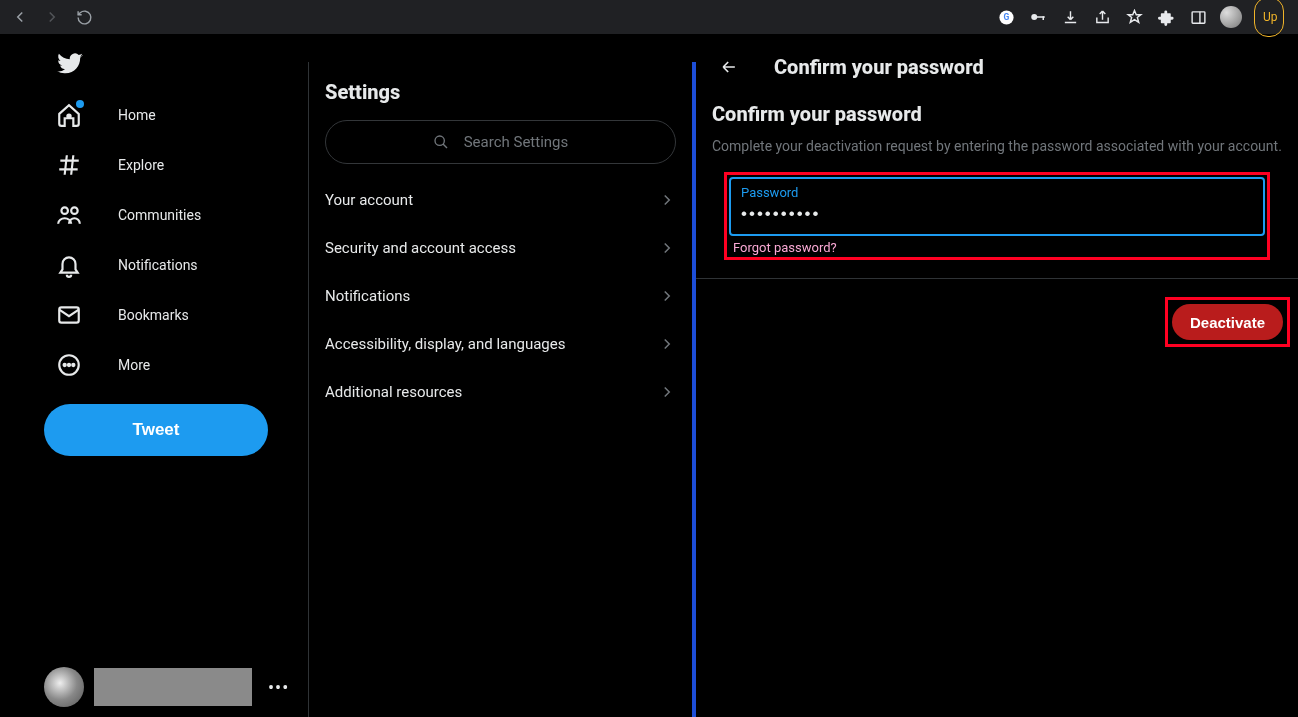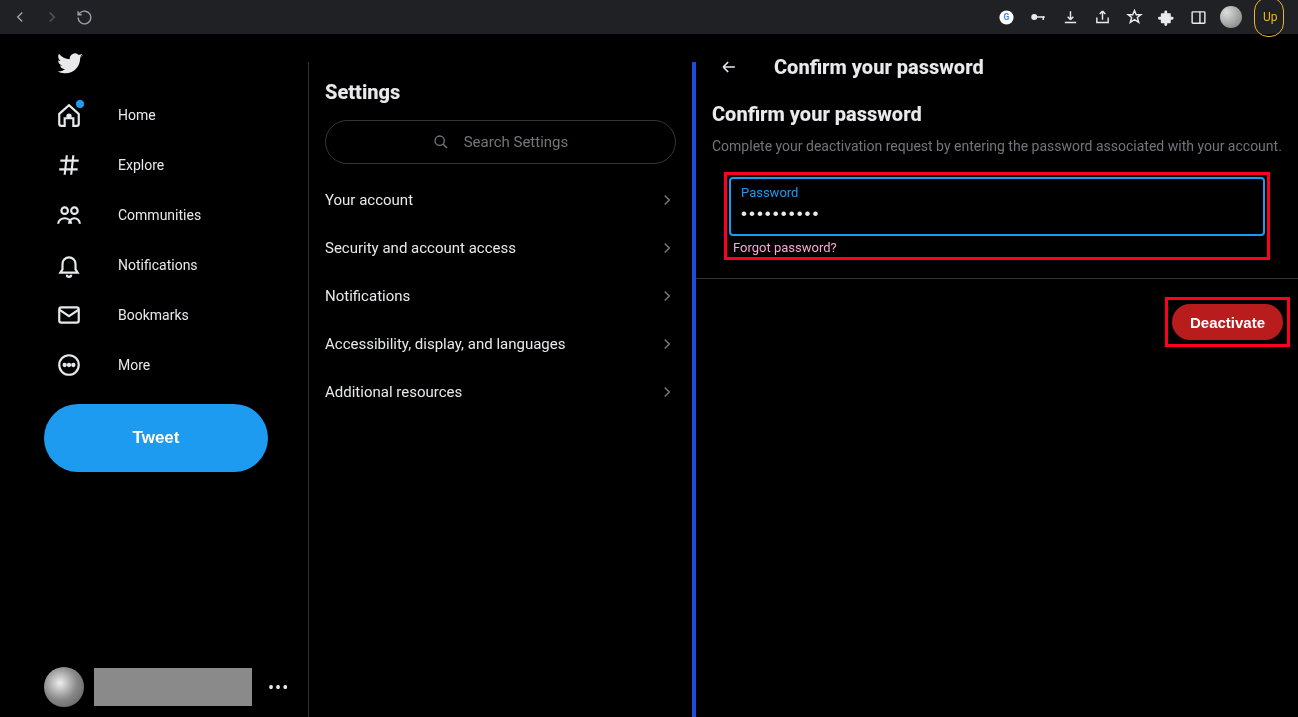--- a/index.html
+++ b/index.html
@@ -21,21 +21,21 @@
   .col-nav { width: 308px; flex: 0 0 308px; padding: 10px 0 10px 44px; display: flex; flex-direction: column; position: relative; }
   .col-settings { width: 388px; flex: 0 0 388px; border-left: 1px solid #2f3336; border-right: 4px solid #1d4ed8; padding-top: 10px; margin-top: 28px; }
   .col-main { flex: 1; padding-top: 10px; position: relative; }
 
   
   .logo { padding: 6px 12px 12px 12px; }
   .nav-list { display:flex; flex-direction:column; }
   .nav-item { display:flex; align-items:center; height:50px; padding:0 12px; gap:36px; font-size:14px; color:#e7e9ea; border-radius:9999px; }
   .nav-item .icon-slot { width:26px; display:flex; justify-content:center; position:relative; }
   .nav-dot { position:absolute; top:-2px; right:-2px; width:8px; height:8px; background:#1d9bf0; border-radius:50%; }
-  .tweet-btn { margin-top: 14px; width:224px; height:68px; background:#1d9bf0; color:#fff; border:none; border-radius:9999px; font-size:17px; font-weight:700; cursor:pointer; }
+  .tweet-btn { margin-top: 14px; width:224px; height:52px; background:#1d9bf0; color:#fff; border:none; border-radius:9999px; font-size:17px; font-weight:700; cursor:pointer; }
   .account-menu { position:absolute; bottom:10px; left:44px; display:flex; align-items:center; gap:10px; }
   .account-avatar { width:40px; height:40px; border-radius:50%; background:radial-gradient(circle at 40% 40%, #eee 0%, #888 50%, #555 100%); }
   .account-name-block { width:158px; height:38px; background:#8a8a8a; }
   .more-dots { font-size:18px; letter-spacing:1px; color:#e7e9ea; padding:0 6px; }
 
   
   .settings-title { font-size:20px; font-weight:800; padding:8px 16px 16px; }
   .search-wrap { padding:0 16px 12px; }
   .search-box { height:44px; border:1px solid #333639; border-radius:9999px; display:flex; align-items:center; justify-content:center; gap:15px; color:#71767b; font-size:15px; }
   .settings-item { display:flex; align-items:center; justify-content:space-between; height:48px; padding:0 16px; font-size:15px; color:#e7e9ea; }

